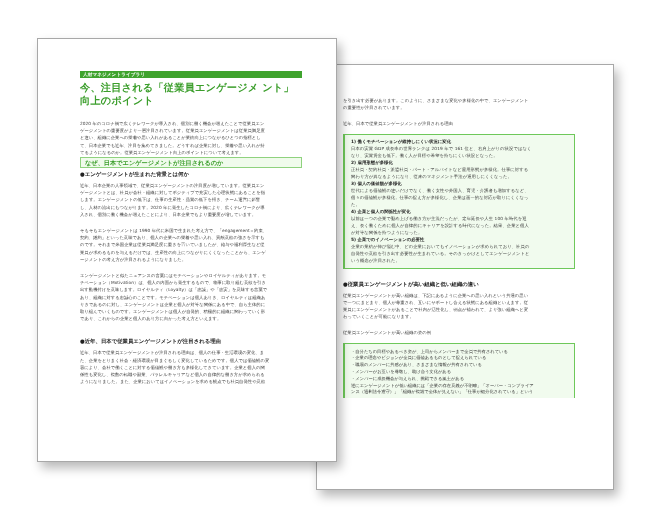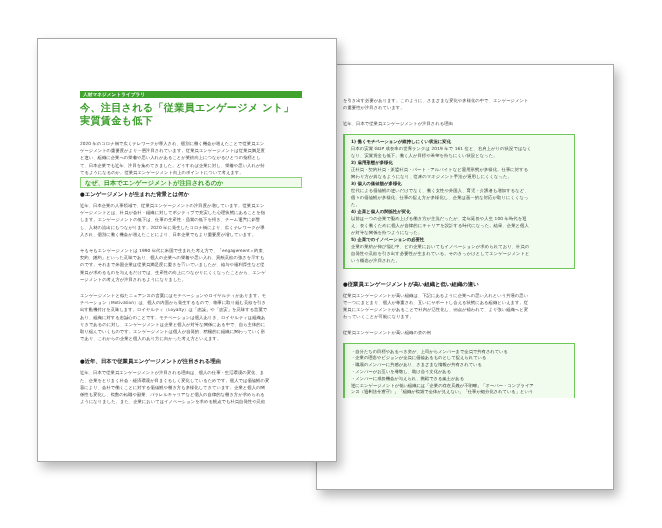--- a/index.html
+++ b/index.html
@@ -4,21 +4,21 @@
 <style>
   html, body { margin:0; padding:0; }
   body { width:662px; height:528px; background:#ffffff; position:relative; overflow:hidden;
          font-family:"DejaVu Sans", sans-serif; color:#333; }
   .page { position:absolute; background:#fff; border:1px solid #a8a8a8; box-sizing:border-box;
           box-shadow: 4px 6px 10px rgba(0,0,0,0.28); overflow:hidden; }
   #page-back  { left:316px; top:64px; width:298px; height:426px; z-index:1; }
   #page-front { left:37px;  top:38px; width:300px; height:424px; z-index:2; }
 
   .content { position:absolute; }
-  #page-front .content { left:42px; top:52px; width:222px; }
+  #page-front .content { left:42px; top:32px; width:222px; }
   #page-back  .content { left:26px; top:32px; width:232px; }
 
   .label-bar { background:#3fa32e; color:#fff; font-size:4.6px; font-weight:bold; height:7px; line-height:7px;
                padding-left:3px; letter-spacing:0.1px; }
   .title { color:#3b9e2b; font-weight:bold; font-size:10.2px; line-height:13px; margin-top:3px; letter-spacing:0.2px; }
   .para { font-size:4.3px; line-height:7.2px; color:#3a3a3a; margin:0; text-align:justify; letter-spacing:0.05px; }
   .gap-lg { height:13px; }
   .gap-md { height:9px; }
   .gap-sm { height:4px; }
   .section-bar { border:1px solid #8fd27e; background:#f0fbec; color:#3b9e2b; font-weight:bold;
@@ -93,21 +93,21 @@
       <div class="bullet-item">ンス（過剰法令遵守）」「組織が複雑で全体が見えない」「仕事が細分化されている」という</div>
     </div>
   </div>
 </div>
 
 <div class="page" id="page-front">
   <div class="content">
     <div class="label-bar">人材マネジメントライブラリ</div>
     <div class="title">
       <div>今、注目される「従業員エンゲージメ ント」</div>
-      <div>実質賃金も低下</div>
+      <div>向上のポイント</div>
     </div>
     <div class="gap-lg"></div>
     <p class="para">2020 年のコロナ禍で広くテレワークが導入され、個別に働く機会が増えたことで従業員エン</p>
     <p class="para">ゲージメントの重要度がより一層注目されています。従業員エンゲージメントは従業員満足度</p>
     <p class="para">と違い、組織に企業への愛着や思い入れがあることが業績向上につながるひとつの指標とし</p>
     <p class="para">て、日本企業でも近年、注目を集めてきました。どうすれば企業に対し、愛着や思い入れが持</p>
     <p class="para">てるようになるのか。従業員エンゲージメント向上のポイントについて考えます。</p>
 
     <div class="section-bar">なぜ、日本でエンゲージメントが注目されるのか</div>
     <div class="subhead">●エンゲージメントが生まれた背景とは何か</div>

